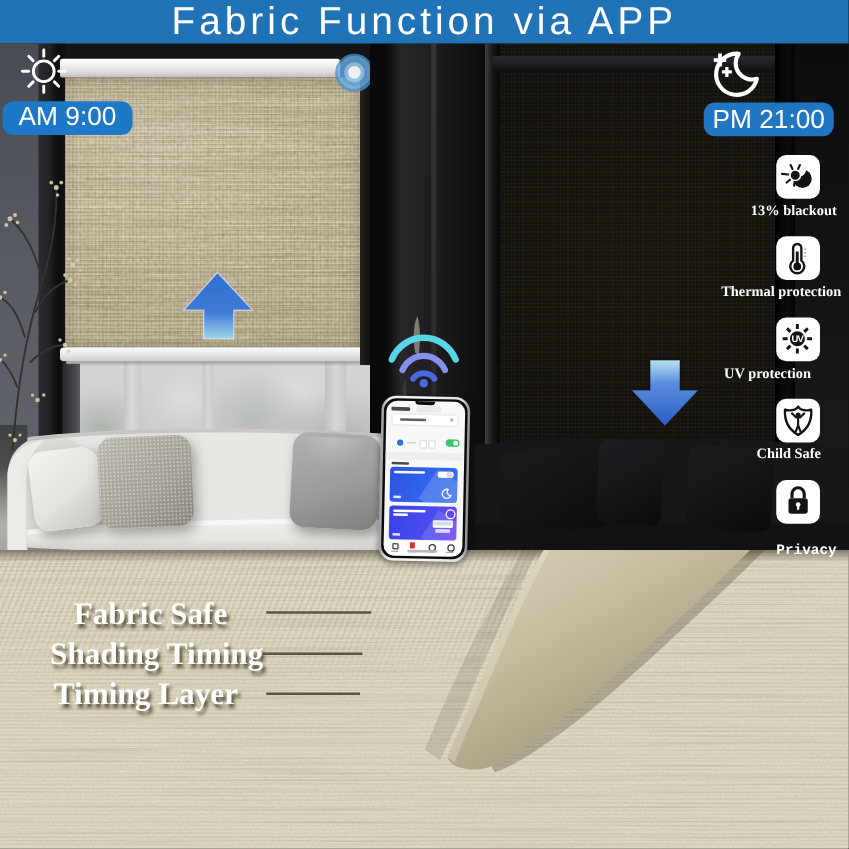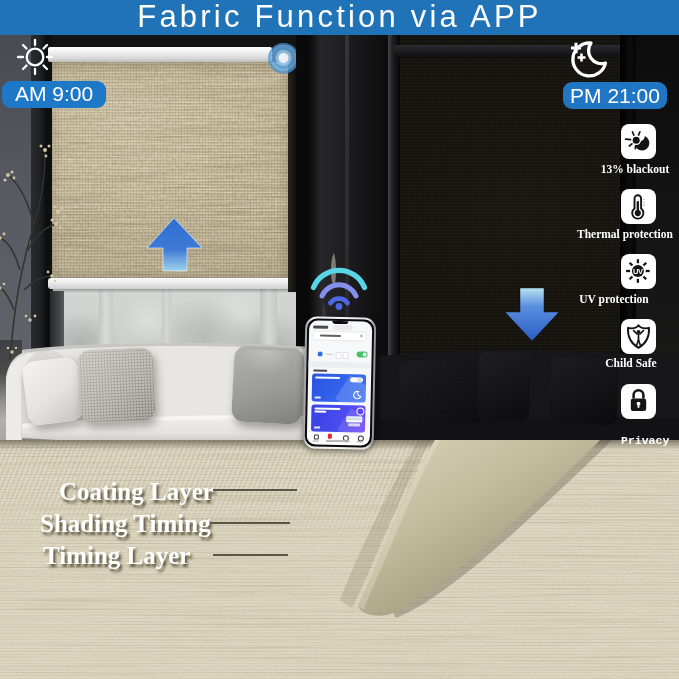--- a/index.html
+++ b/index.html
@@ -192,21 +192,21 @@
 <stop offset="0.75" stop-color="#aaa284"></stop>
 <stop offset="1" stop-color="#948c6c"></stop>
 </linearGradient>
 </defs>
 <path d="M431,0 C416,25 394,72 374,120 C364,144 357,158 352,168 L340,160 C360,108 390,48 418,0 Z" fill="rgba(104,98,74,.2)"></path>
 <path d="M435,0 C420,25 398,72 378,120 C368,144 361,158 358,166 C360,174 378,179 393,173 C420,162 480,112 540,58 C562,38 585,15 600,0 Z" fill="url(#bandg)"></path>
 <path d="M393,173 C420,162 480,112 540,58 C562,38 585,15 600,0 L612,0 C590,22 560,50 530,78 C480,124 430,165 396,178 Z" fill="rgba(72,66,47,.3)"></path>
 <path d="M435,0 C420,25 398,72 378,120 C368,144 361,158 358,166 L364,170 C368,158 375,142 384,122 C403,76 424,28 440,0 Z" fill="rgba(255,252,240,.25)"></path>
 </svg>
 
-<div class="abs" style="left:59px;top:478px;width:300px;font-family:'Liberation Serif',serif;font-weight:bold;font-size:25px;color:#fff;text-shadow:2px 3px 3px rgba(66,58,36,.9);">Coating Layer</div>
+<div class="abs" style="left:59px;top:478px;width:300px;font-family:'Liberation Serif',serif;font-weight:bold;font-size:25px;color:#fff;text-shadow:2px 3px 3px rgba(66,58,36,.9);">Fabric Safe</div>
 
 <div class="abs" style="left:213px;top:489px;width:84px;height:2px;background:#5a5647;"></div>
 
 <div class="abs" style="left:40px;top:510px;width:300px;font-family:'Liberation Serif',serif;font-weight:bold;font-size:25px;color:#fff;text-shadow:2px 3px 3px rgba(66,58,36,.9);">Shading Timing</div>
 
 <div class="abs" style="left:210px;top:522px;width:80px;height:2px;background:#5a5647;"></div>
 
 <div class="abs" style="left:43px;top:542px;width:300px;font-family:'Liberation Serif',serif;font-weight:bold;font-size:25px;color:#fff;text-shadow:2px 3px 3px rgba(66,58,36,.9);">Timing Layer</div>
 
 <div class="abs" style="left:213px;top:554px;width:75px;height:2px;background:#5a5647;"></div>

